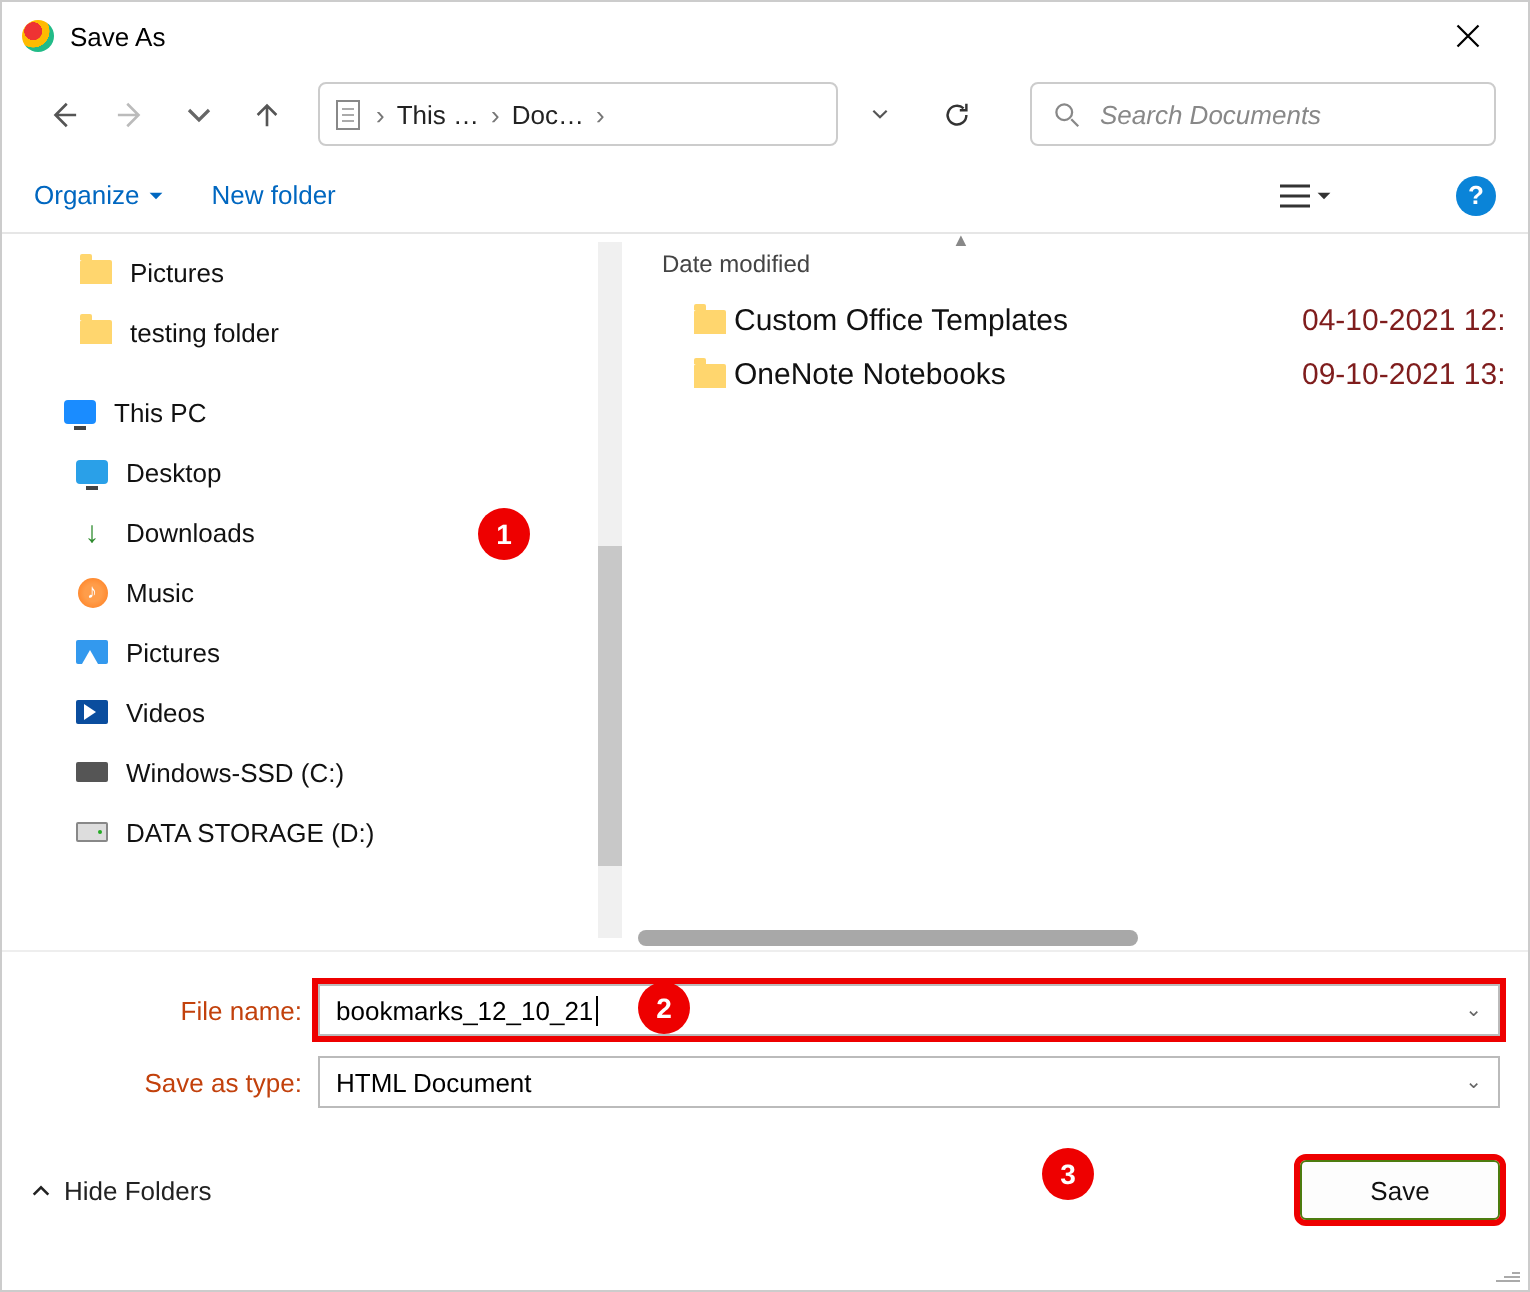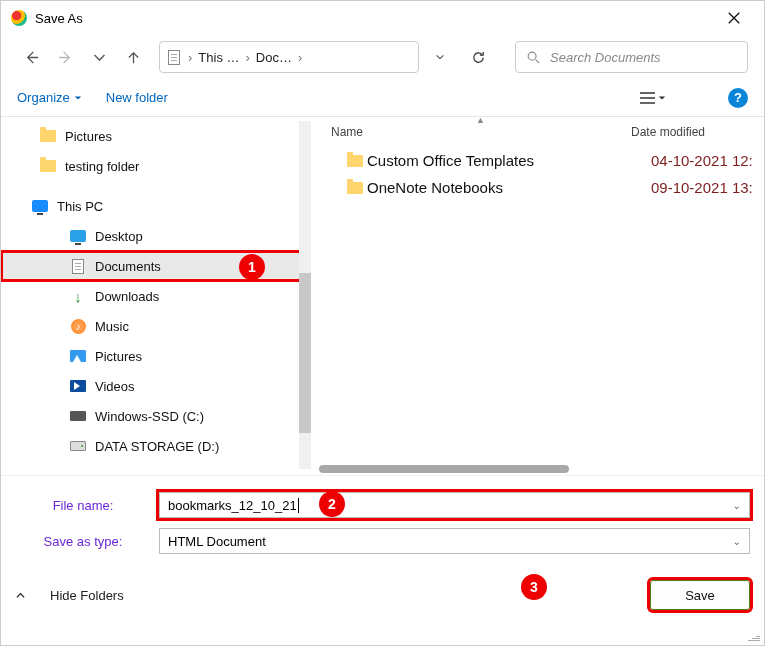--- a/index.html
+++ b/index.html
@@ -26,21 +26,21 @@
   .toolbar .organize { color: #0067c0; display: flex; align-items: center; gap: 4px; }
   .toolbar .newfolder { color: #0067c0; }
   .toolbar .spacer { flex: 1 1 auto; }
   .viewbtn { color: #333; display:flex; align-items:center; gap:3px; }
   .helpbtn { width: 20px; height: 20px; border-radius: 50%; background: #0a84d8; color: #fff; display: flex; align-items: center; justify-content: center; font-size: 13px; font-weight:bold; }
   .mainarea { display: flex; height: 358px; }
   .tree { width: 310px; overflow: hidden; padding-top: 4px; position: relative; }
   .tree-scroll { position: absolute; right: 0; top: 4px; width: 12px; height: 348px; background: #f0f0f0; }
   .tree-scroll .thumb { position: absolute; left: 0; right: 0; top: 152px; height: 160px; background: #c8c8c8; }
   .tree-item { display: flex; align-items: center; height: 30px; padding-left: 38px; gap: 8px; color: #111; position: relative; }
-  .tree-item.l2 { padding-left: 68px; }
+  .tree-item.l2 { padding-left: 36px; }
   .tree-item .icon { width: 18px; height: 18px; display:flex; align-items:center; justify-content:center; }
   .tree-item.sel { background: #e9e9e9; outline: 3px solid #e00; outline-offset: -2px; }
   .folder-ico { display:inline-block; width:16px; height:12px; background:#ffd66e; border-radius:1px 1px 0 0; position:relative; }
   .folder-ico::before{content:""; position:absolute; top:-3px; left:0; width:6px;height:3px;background:#ffd66e;border-radius:1px 1px 0 0;}
   .monitor-ico { display:inline-block; width:16px; height:12px; background:#1a8cff; border-radius:2px; position:relative; }
   .monitor-ico::after{content:"";position:absolute;bottom:-3px;left:5px;width:6px;height:2px;background:#444;}
   .drive-ico { display:inline-block;width:16px;height:10px;background:#ddd;border:1px solid #888;border-radius:1px;position:relative;}
   .drive-ico::after{content:"";position:absolute;right:2px;top:3px;width:2px;height:2px;background:#2a2;border-radius:50%;}
   .ssd-ico{display:inline-block;width:16px;height:10px;background:#555;border-radius:1px;position:relative;}
   .doc-ico { display:inline-block; width:12px;height:15px;background:#fff;border:1px solid #888;position:relative;}
@@ -58,26 +58,26 @@
   .listhead .col-date { }
   .file-row { display: flex; align-items: center; height: 27px; padding-left: 36px; color: #111; font-size: 15px; }
   .file-row .ficon{width:20px;display:flex;}
   .file-row .fname { width: 284px; }
   .file-row .fdate { color: #7f1d1d; }
   .file-hscroll { position:absolute; bottom:0; left:8px; right:8px; height:10px; }
   .file-hscroll .track{height:8px; border-radius:4px;}
   .file-hscroll .thumb{position:absolute;left:0;top:0;height:8px;width:250px;background:#a8a8a8;border-radius:4px;}
   .bottom { border-top: 1px solid #eee; padding: 14px 14px 6px 14px; }
   .fieldrow { display: flex; align-items: center; height: 30px; margin-bottom: 6px; }
-  .fieldrow .lbl { width: 144px; text-align: center; padding-right: 8px; color: #6d28d9; font-size: 13px; }
+  .fieldrow .lbl { width: 144px; text-align: right; padding-right: 8px; color: #c2410c; font-size: 13px; }
   .fieldrow .combo { flex: 1 1 auto; height: 26px; border: 1px solid #bbb; background: #fff; display: flex; align-items: center; padding: 0 8px; position: relative; }
   .fieldrow .combo.redoutline { outline: 3px solid #e00; }
   .combo .dropchev { position:absolute; right:8px; color:#666; font-size:10px;}
   .footer { display: flex; align-items: center; height: 54px; padding: 0 14px; }
-  .hidefolders { display: flex; align-items: center; gap: 24px; color: #222; }
+  .hidefolders { display: flex; align-items: center; gap: 6px; color: #222; }
   .footer .spacer { flex: 1 1 auto; }
   .btn { width: 100px; height: 30px; border: 1px solid #4d7c0f; background: #fdfdfd; display: flex; align-items: center; justify-content: center; margin-left: 12px; border-radius: 3px; font-size: 13px; color: #111; }
   .btn.red { outline: 3px solid #e00; }
   .badge { position: absolute; width: 26px; height: 26px; border-radius: 50%; background: #e00; color: #fff; font-weight: bold; display: flex; align-items: center; justify-content: center; font-size: 14px; z-index: 50; }
   .resize-grip { position:absolute; right:4px; bottom:4px; width:14px; height:14px; display:flex; flex-direction:column; align-items:flex-end; justify-content:flex-end; gap:1px;}
   .resize-grip span{display:block;height:1px;background:#aaa;}
 </style>
 </head>
 <body>
 
@@ -187,26 +187,20 @@
             <span class="monitor-ico"></span>
           </span>
           <span>This PC</span>
         </div>
       <div class="tree-item l2">
           <span class="icon">
             <span class="monitor-ico" style="background:#2aa0e8"></span>
           </span>
           <span>Desktop</span>
         </div>
-      <div class="tree-item l2 sel">
-          <span class="icon">
-            <span class="doc-ico"></span>
-          </span>
-          <span>Documents</span>
-        </div>
       <div class="tree-item l2">
           <span class="icon dl-ico">↓</span>
           <span>Downloads</span>
         </div>
       <div class="tree-item l2">
           <span class="icon">
             <span class="music-ico">♪</span>
           </span>
           <span>Music</span>
         </div>
@@ -235,21 +229,20 @@
           <span>DATA STORAGE (D:)</span>
         </div>
       <div class="tree-scroll">
           <div class="thumb"></div>
         </div>
     </div>
 
     <div class="filelist">
       <div class="listhead">
         <span class="sort-ind">▲</span>
-        <span class="col-name">Name</span>
         <span class="col-date">Date modified</span>
       </div>
       <div class="file-row">
         <span class="ficon">
             <span class="folder-ico"></span>
           </span>
         <span class="fname">Custom Office Templates</span>
         <span class="fdate">04-10-2021 12:</span>
       </div>
       <div class="file-row">

